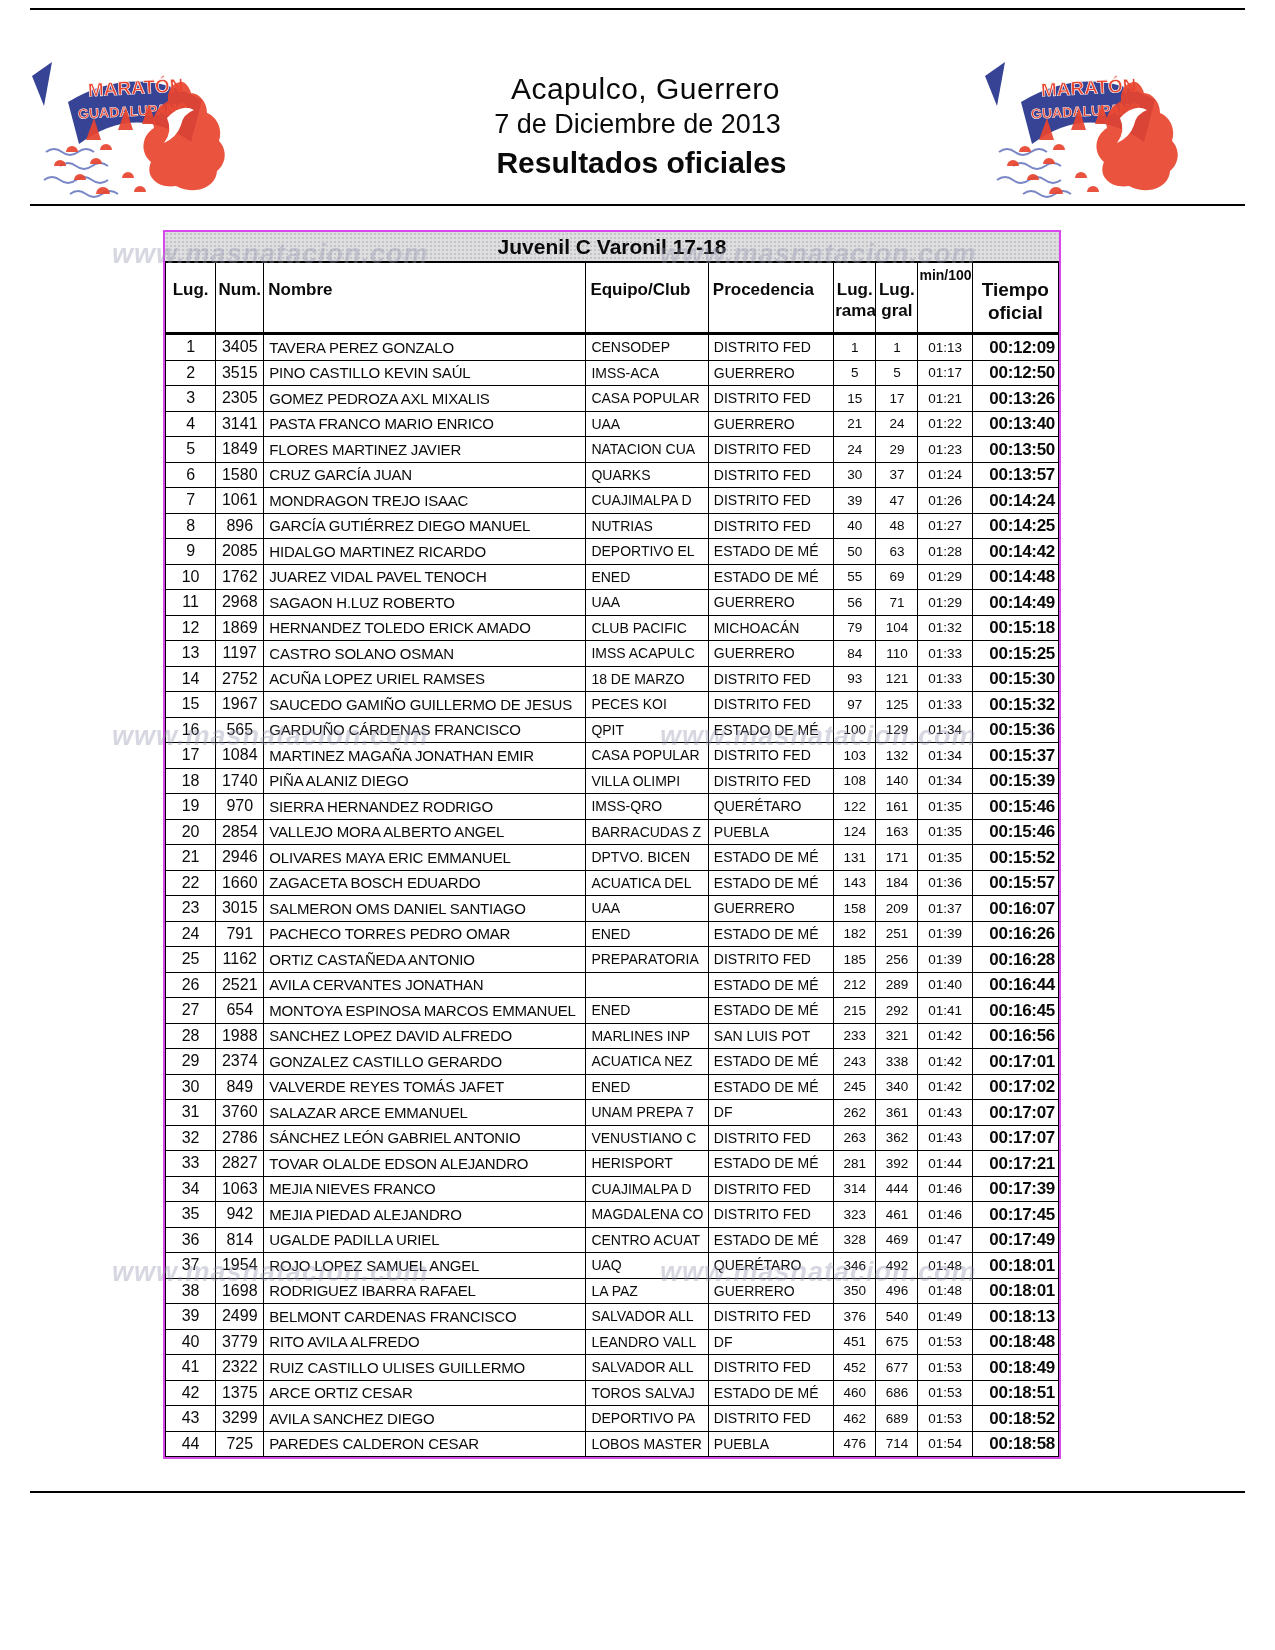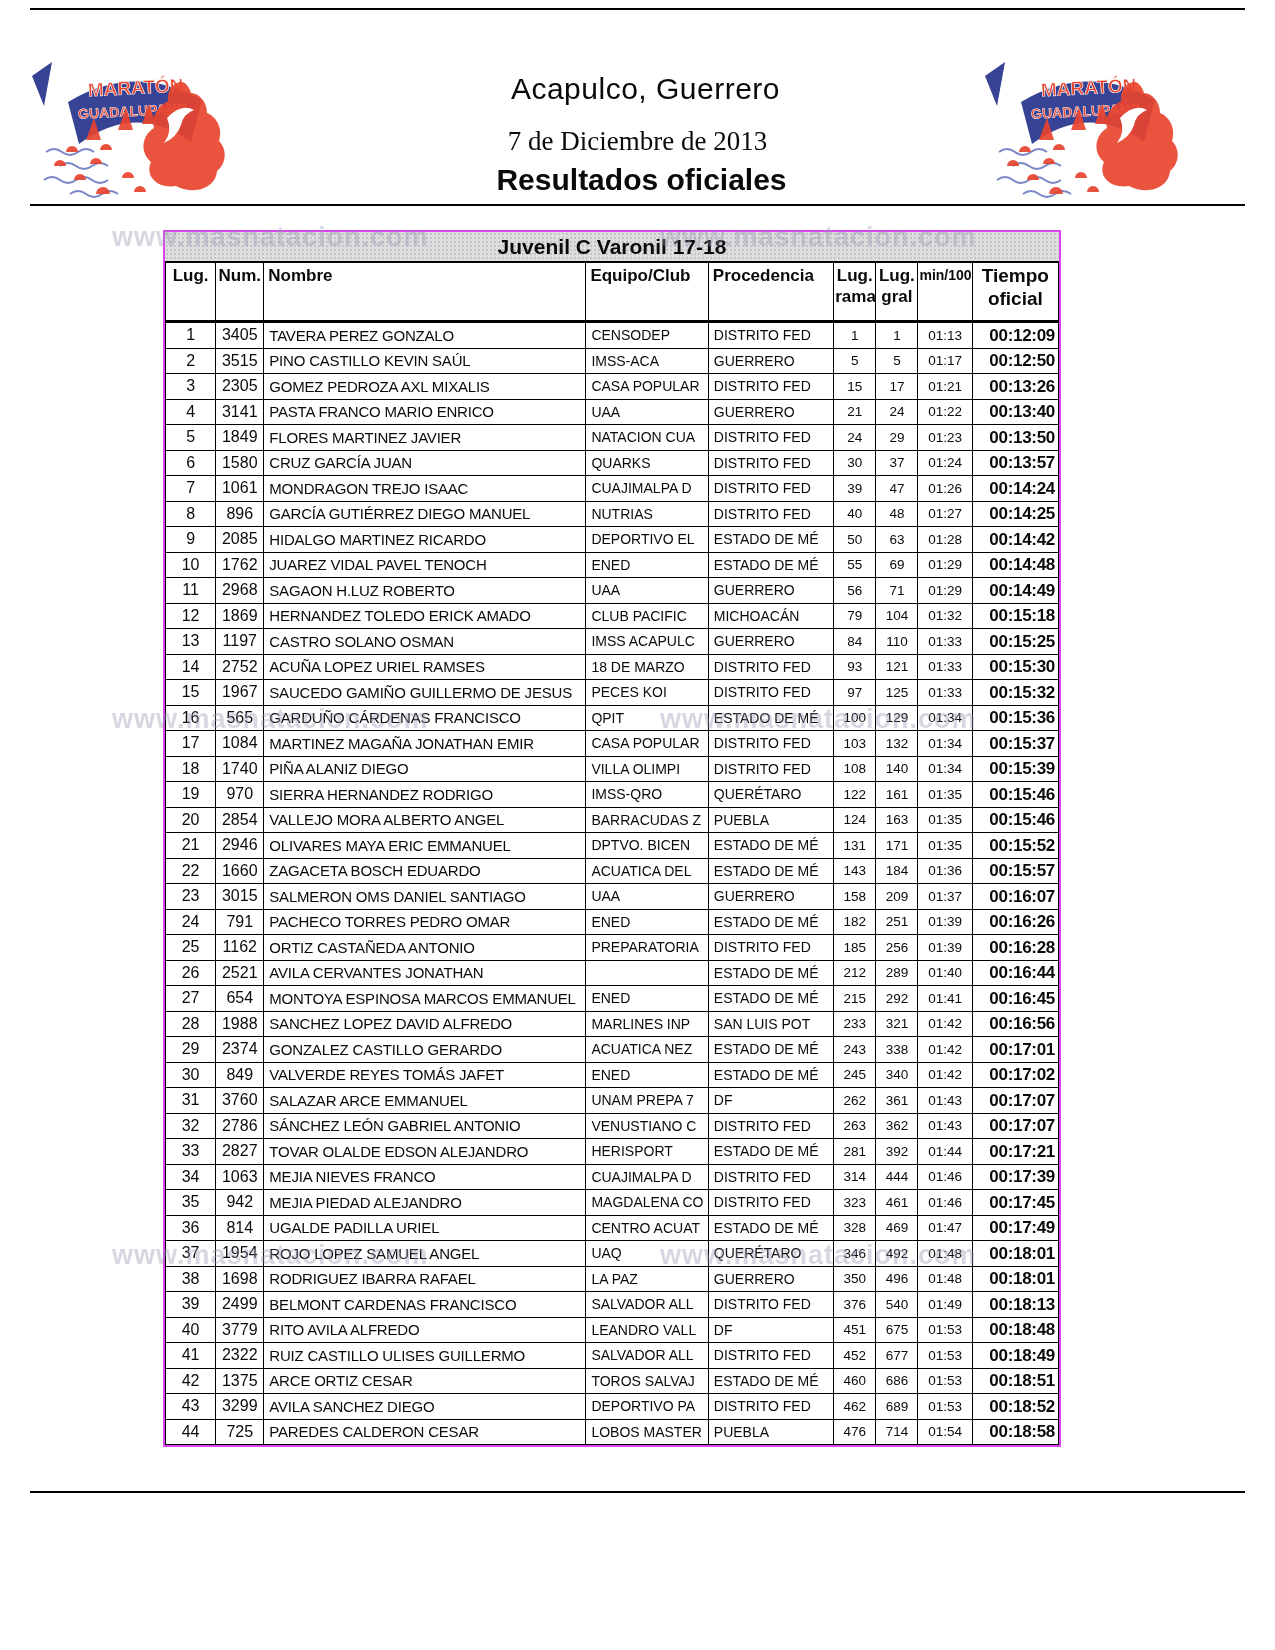--- a/index.html
+++ b/index.html
@@ -11,57 +11,57 @@
   .rule-top{top:8px;}
   .rule-header{top:204px;}
   .rule-bottom{top:1491px;}
 
   .logo{position:absolute;top:60px;width:200px;height:148px;}
   .logo-left{left:30px;}
   .logo-right{left:983px;}
 
   .header-text{position:absolute;top:72px;left:0;right:0;text-align:center;}
   .header-city{font-size:30px;letter-spacing:.5px;margin-left:16px;}
-  .header-date{font-size:27px;margin-top:20px;font-family:Liberation Serif, serif;}
+  .header-date{font-size:27px;margin-top:3px;}
   .header-subtitle{font-size:30px;font-weight:bold;margin-top:6px;padding-left:8px;}
 
   .table-wrap{position:absolute;left:163px;top:230px;width:894px;border:2px solid #d946ef;z-index:1;}
   .table-title{
     height:29px;line-height:29px;text-align:center;font-weight:bold;font-size:21px;
     background-color:#dedede;
     background-image:radial-gradient(#c3c3cb 1px, rgba(0,0,0,0) 1px);
     background-size:4px 4px;
     border-bottom:1px solid #000;
   }
   table{border-collapse:collapse;width:100%;table-layout:fixed;}
   col.c-place{width:50px;}  col.c-num{width:48px;}   col.c-name{width:321px;}
   col.c-club{width:122px;}  col.c-state{width:125px;}col.c-rama{width:42px;}
   col.c-gral{width:42px;}   col.c-pace{width:54px;}  col.c-time{width:86px;}
   th,td{border:1px solid #000;overflow:hidden;white-space:nowrap;}
   thead th{
     height:52px;font-size:17px;font-weight:bold;white-space:pre-line;
-    vertical-align:top;padding-top:2px;line-height:1.25;
+    vertical-align:top;padding-top:16px;line-height:1.25;
     border-bottom:3px solid #000;
   }
   th.h-left{text-align:left;padding-left:4px;}
   th.h-pace{font-size:14px;font-weight:bold;padding-top:4px;}
   th.h-time{font-size:19px;line-height:1.2;}
   td{height:24.5px;padding:0 3px;font-size:14px;line-height:1;}
   td.place{text-align:center;font-size:16px;}
   td.num{text-align:center;font-weight:normal;font-size:16px;}
   td.name{font-size:15px;letter-spacing:-0.2px;padding-left:5px;}
   td.club,td.state{font-size:14px;padding-left:5px;}
   td.rama,td.gral,td.pace{text-align:center;font-size:13.5px;}
   td.time{text-align:right;font-weight:bold;font-size:17px;letter-spacing:-0.3px;}
 
   .watermark{
     position:absolute;left:112px;width:1060px;height:34px;z-index:5;pointer-events:none;
     font-weight:bold;font-size:27px;letter-spacing:1px;color:rgba(148,150,175,0.38);
   }
-  .watermark span{position:absolute;top:0;}
+  .watermark span{position:absolute;top:17px;font-style:italic;}
   .watermark .wm-a{left:0;}
   .watermark .wm-b{left:548px;}
   .wm-1{top:222px;} .wm-2{top:704px;} .wm-3{top:1240px;}
 </style>
 </head>
 <body>
 
 <div class="rule rule-top"></div>
 <div class="rule rule-header"></div>
 <div class="rule rule-bottom"></div>

